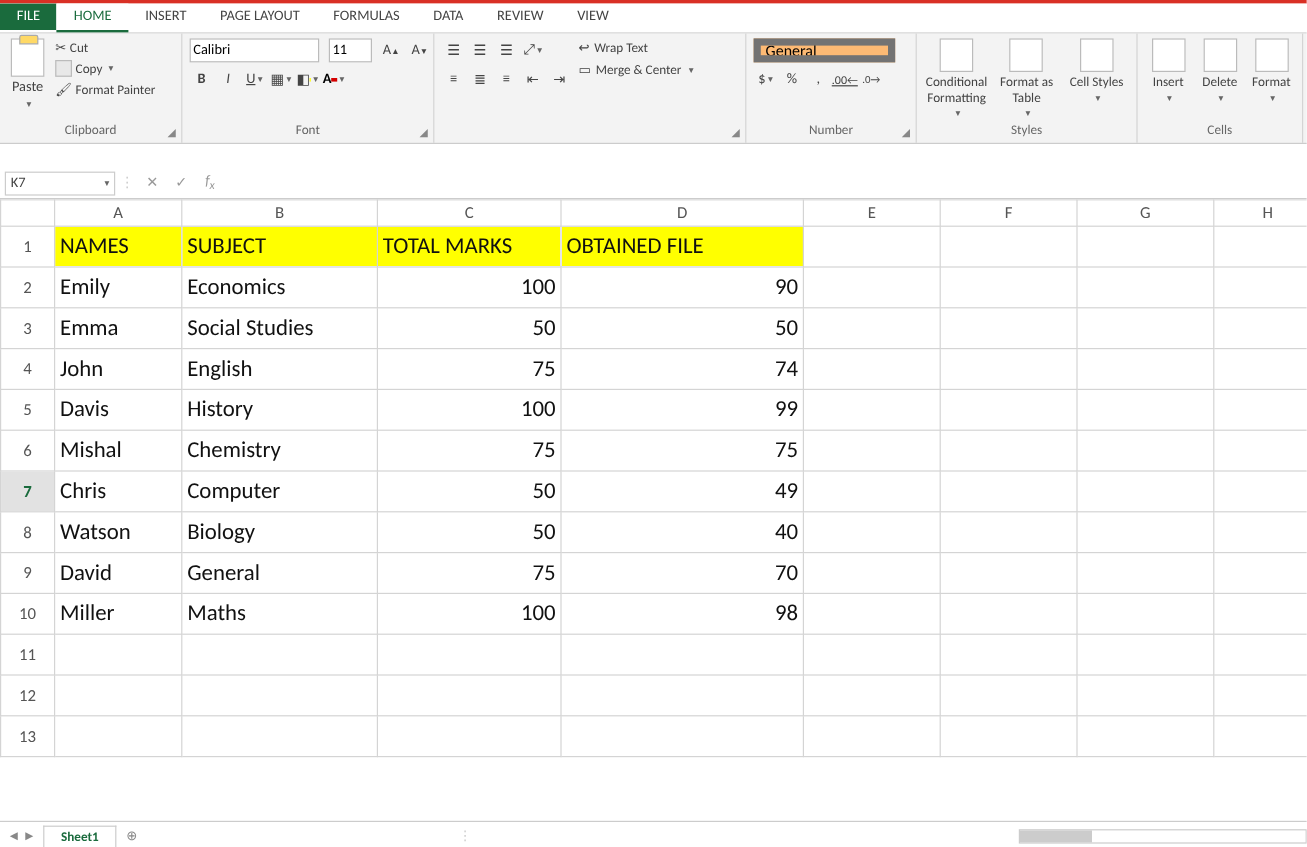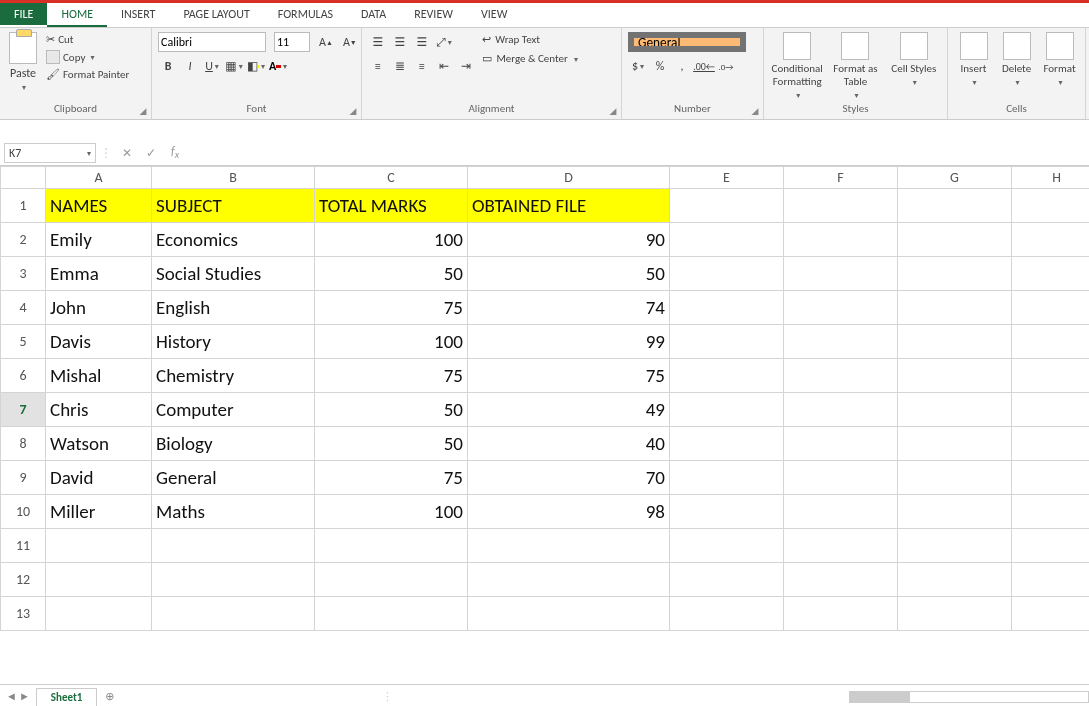--- a/index.html
+++ b/index.html
@@ -175,21 +175,20 @@
             <span>↩</span>
             <span>Wrap Text</span>
           </div>
         <div class="wm-btn">
             <span>▭</span>
             <span>Merge &amp; Center</span>
             <span class="drop">▾</span>
           </div>
       </div>
     </div>
-    <div class="group-label">Alignment</div>
     <div class="dialog-launcher">◢</div>
   </div>
 
   <div class="group" style="width:142px;">
     <div class="numfmt">
       <input class="gen-select" value="General" style="">
       <div class="num-row">
         <div class="sq-btn">$<span class="drop">▾</span></div>
         <div class="sq-btn">%</div>
         <div class="sq-btn">,</div>

